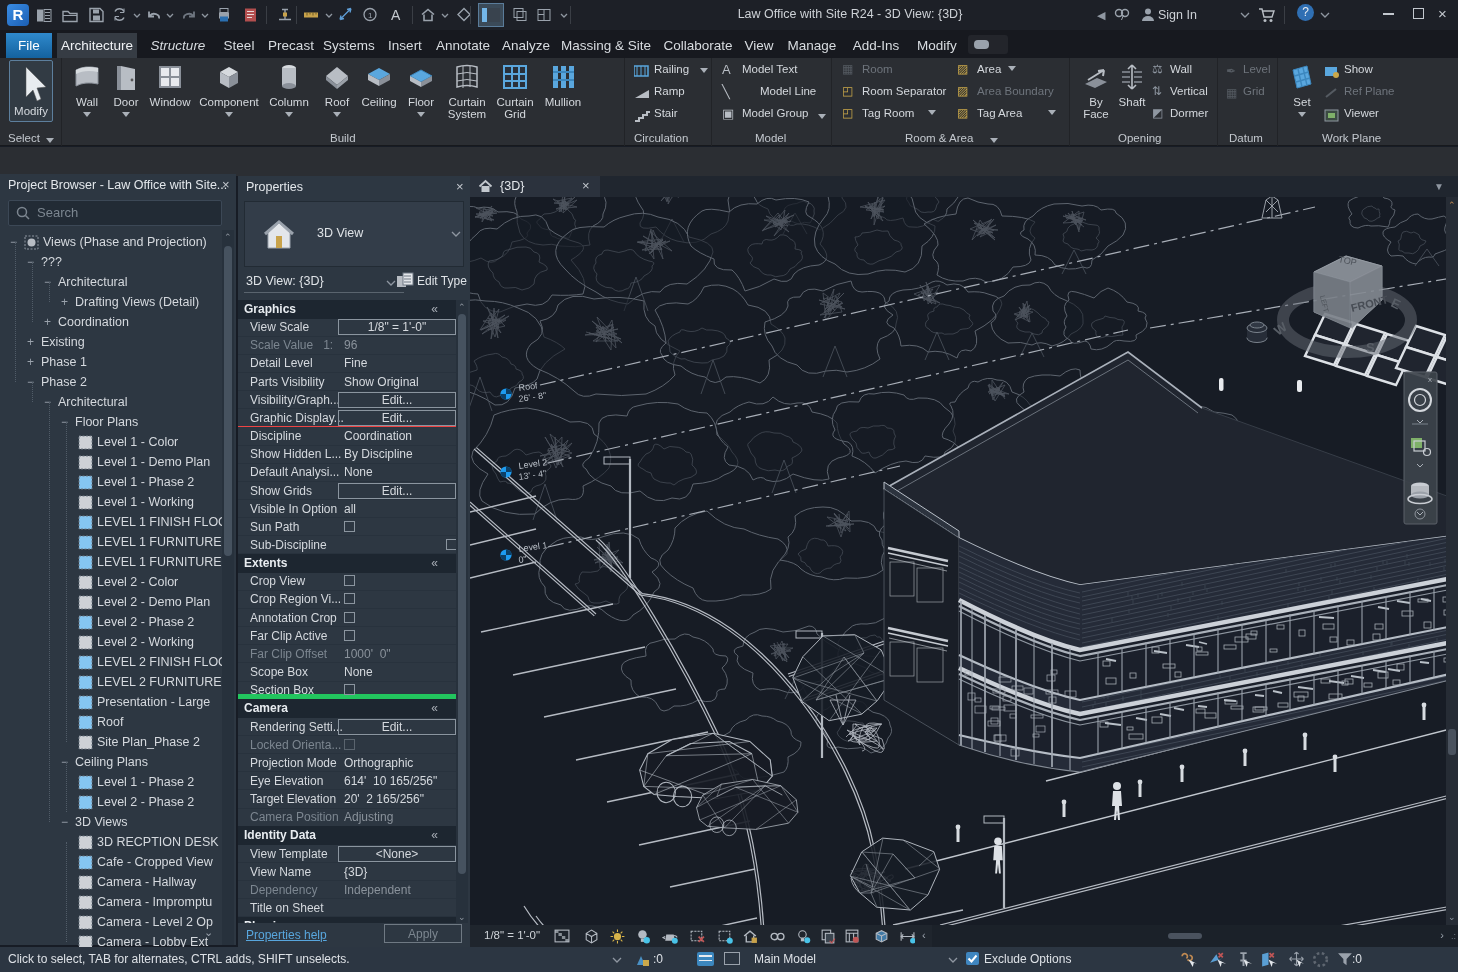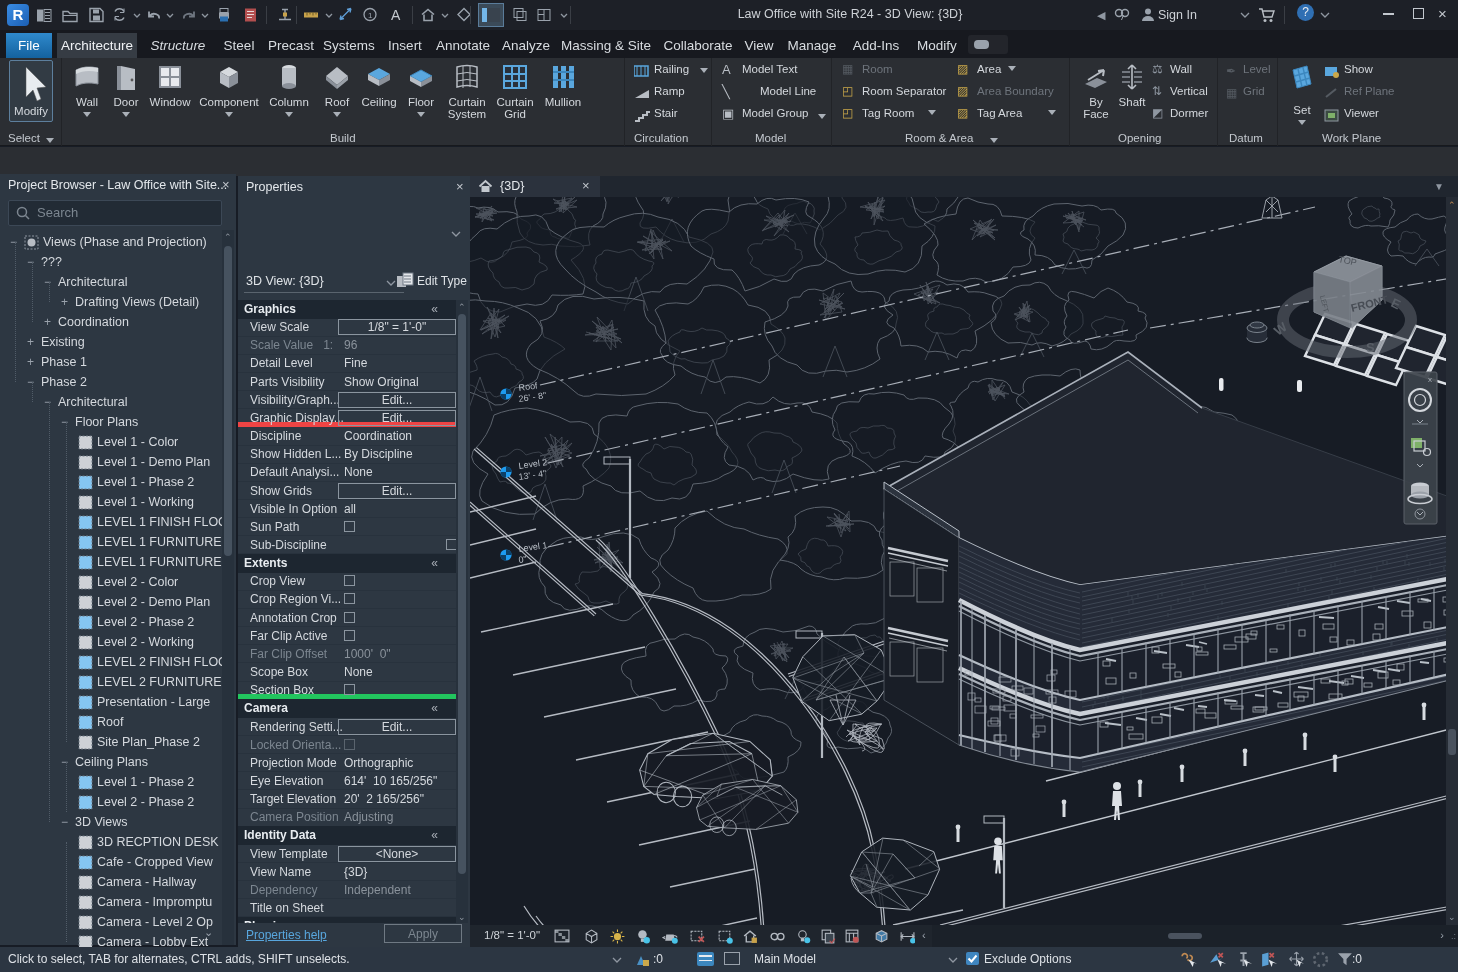--- a/index.html
+++ b/index.html
@@ -344,21 +344,21 @@
     <div class="rpanel" style="left:1218px;width:60px"></div>
     <div class="abs" style="left:1226px;top:6px;font-size:12px;color:#555b62">✒</div>
     <div class="small gray" style="left:1243px;top:5px">Level</div>
     <div class="abs" style="left:1226px;top:28px;font-size:12px;color:#555b62">▦</div>
     <div class="small gray" style="left:1243px;top:27px">Grid</div>
     <div class="small" style="left:1229px;top:74px;color:#c3c8ce">Datum</div>
     <div class="rpanel" style="left:1278px;width:180px;border-right:none"></div>
     <div class="rbtn abs" style="left:1284px;top:2px;width:36px;height:84px"><div style="margin:2px auto 0"><svg width="30" height="30" viewBox="0 0 30 30">
           <path d="M6,8 L20,4 L24,22 L10,26 Z" fill="#5aa7de" stroke="#3c87be"></path>
           <path d="M11,7 L15,25 M16,5.5 L20,23.5 M7.5,14 L21.5,10 M9,20 L23,16" stroke="#3c87be" stroke-width="1.4"></path>
-        </svg></div><div style="line-height:12px;margin-top:10px">Set</div><svg width="9" height="6" style="margin-top:1px">
+        </svg></div><div style="line-height:12px;margin-top:2px">Set</div><svg width="9" height="6" style="margin-top:1px">
         <path d="M0,0 L8,0 L4,5 Z" fill="#aab0b8"></path>
       </svg></div>
     <svg class="abs" style="left:1324px;top:6px" width="15" height="14">
       <rect x="1" y="3" width="12" height="9" fill="#5aa7de"></rect>
       <circle cx="12" cy="11" r="3" fill="#caa84a"></circle>
     </svg>
     <div class="small" style="left:1344px;top:5px;color:#d4d8dd">Show</div>
     <svg class="abs" style="left:1324px;top:28px" width="15" height="14">
       <path d="M2,11 L12,3" stroke="#555b62" stroke-width="2"></path>
     </svg>
@@ -585,20 +585,28 @@
     <div class="abs" style="left:66px;top:588px;height:50px;width:0;border-left:1px dotted #515c68"></div>
     <div class="abs" style="left:66px;top:668px;height:100px;width:0;border-left:1px dotted #515c68"></div>
     <div class="abs" style="left:222px;top:56px;width:12px;height:715px;background:#27313c">
       <div style="position:absolute;left:2px;top:2px;width:8px;height:10px;color:#8f97a1;font-size:9px">⌃</div>
       <div style="position:absolute;left:2px;top:16px;width:8px;height:310px;background:#46525f;border-radius:4px"></div>
     </div>
     <div class="abs" style="left:204px;top:752px;color:#9aa2ac;font-size:11px">⌄</div>
   </div>
 <div id="props" class="abs">
     <div class="phead">Properties<span style="position:absolute;left:218px;top:0;color:#c3c8ce;font-size:13px">×</span></div>
+    <div class="abs" style="left:6px;top:25px;width:220px;height:66px;background:#333d49;border:1px solid #222b34">
+      <svg width="40" height="40" style="position:absolute;left:14px;top:12px" viewBox="0 0 40 40">
+        <path d="M6,20 L20,8 L34,20" fill="none" stroke="#9aa2ac" stroke-width="3"></path>
+        <path d="M9,19 L9,34 L31,34 L31,19 L20,9 Z" fill="#e3e6ea" stroke="#9aa2ac"></path>
+        <rect x="17" y="22" width="6" height="12" fill="#c8a24a"></rect>
+      </svg>
+      <span style="position:absolute;left:72px;top:24px;font-size:12.5px;color:#dfe3e7">3D View</span>
+    </div>
     <svg class="abs" style="left:213px;top:55px" width="10" height="7">
       <path d="M1,1 L5,5 L9,1" fill="none" stroke="#8f97a1" stroke-width="1.3"></path>
     </svg>
     <div class="abs" style="left:8px;top:98px;font-size:12.5px;color:#dfe3e7">3D View: {3D}</div>
     <svg class="abs" style="left:148px;top:104px" width="10" height="7">
       <path d="M1,1 L5,5 L9,1" fill="none" stroke="#8f97a1" stroke-width="1.3"></path>
     </svg>
     <div class="abs" style="left:6px;top:116px;width:160px;height:1px;background:#5a646e"></div>
     <svg class="abs" style="left:158px;top:96px" width="18" height="18">
       <rect x="1" y="4" width="9" height="11" fill="#b8bdc4"></rect>
@@ -621,21 +629,21 @@
         <span class="val" style="color:#d5d9de">Fine</span>
       </div>
       <div class="prow" style="top:196.6px;border-bottom:1px solid #28323d">
         <span class="lab" style="color:#d5d9de">Parts Visibility</span>
         <span class="val" style="color:#d5d9de">Show Original</span>
       </div>
       <div class="prow" style="top:214.8px;border-bottom:1px solid #28323d">
         <span class="lab" style="color:#d5d9de">Visibility/Graph...</span>
       </div>
       <div class="pbox" style="left:100px;top:215.8px;width:118px">Edit...</div>
-      <div class="prow" style="top:232.9px;border-bottom:5px solid #ef4444">
+      <div class="prow" style="top:232.9px;border-bottom:1px solid #ef4444">
         <span class="lab" style="color:#d5d9de">Graphic Display...</span>
       </div>
       <div class="pbox" style="left:100px;top:233.9px;width:118px">Edit...</div>
       <div class="prow" style="top:251.0px;border-bottom:1px solid #28323d">
         <span class="lab" style="color:#d5d9de">Discipline</span>
         <span class="val" style="color:#d5d9de">Coordination</span>
       </div>
       <div class="prow" style="top:269.2px;border-bottom:1px solid #28323d">
         <span class="lab" style="color:#d5d9de">Show Hidden L...</span>
         <span class="val" style="color:#d5d9de">By Discipline</span>

